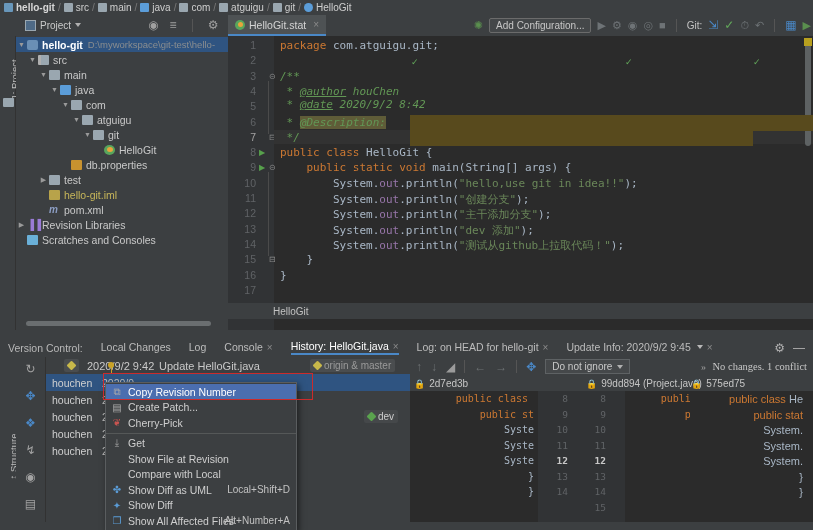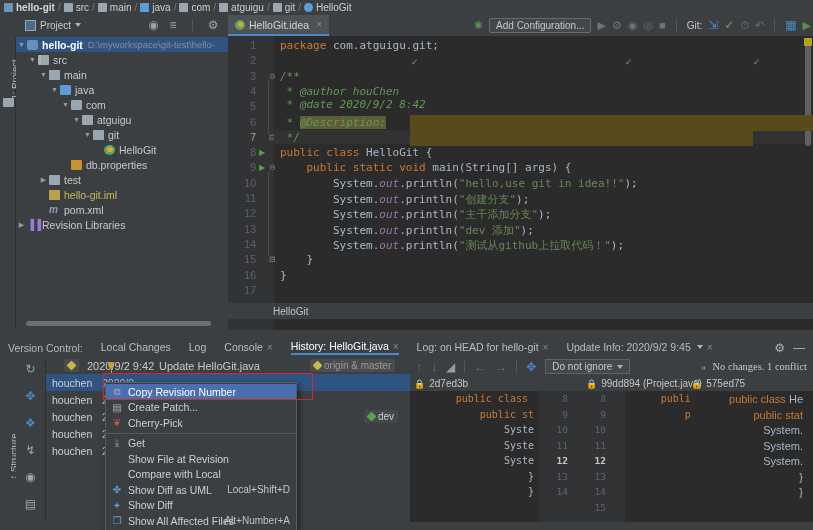--- a/index.html
+++ b/index.html
@@ -100,24 +100,24 @@
   .gutter { position: absolute; left: 0; top: 0; width: 46px; height: 294px; background: #313335; }
   .gline { position: absolute; right: 18px; font-size: 10.5px; color: #606366; text-align: right; width: 22px; }
   .gline.act { color: #a4a3a3; }
   .grun { position: absolute; left: 31px; color: #57a14c; font-size: 8px; }
   .gfold { position: absolute; left: 41px; color: #8b8b8b; font-size: 8px; }
   .code { position: absolute; left: 46px; top: 0; width: 539px; height: 294px; font-family: "DejaVu Sans Mono", monospace; font-size: 11px; }
   .cline { position: absolute; left: 6px; white-space: pre; }
   .kw { color: #cc7832; }
   .st { color: #6a8759; }
   .cm { color: #629755; font-style: italic; }
-  .tagd { color: #629755; font-style: italic; }
+  .tagd { color: #629755; font-style: italic; text-decoration: underline; }
   .tagh { color: #629755; font-style: italic; background: #5f5c38; }
   .pl { color: #a9b7c6; }
-  .fld { color: #9876aa; font-style: italic; }
+  .fld { color: #9876aa; }
   .caretline { position: absolute; left: 46px; width: 539px; height: 14px; background: #323232; }
   .foldbar { position: absolute; left: 40px; width: 1px; background: #4b4b4b; }
 
   .scroll-vert { position: absolute; right: 2px; top: 2px; width: 6px; height: 108px; background: #5e6263; border-radius: 3px; }
   .err-mark { position: absolute; right: 1px; top: 2px; width: 8px; height: 8px; background: #b8a01f; }
   .bread-bar { position: absolute; left: 228px; top: 303px; width: 585px; height: 16px; background: #3c3f41; display: flex; align-items: center; }
   .bread-txt { color: #c2c2c2; font-size: 10px; margin-left: 45px; }
   .h-scroll { position: absolute; left: 26px; top: 321px; width: 185px; height: 5px; background: #6a6e70; border-radius: 3px; }
 
   
@@ -255,21 +255,21 @@
         <span class="tb-sep"></span>
         <span>⚙</span>
         <span>—</span>
       </div>
     </div>
   </div>
 
   <div class="etabs">
     <div class="etab">
       <span class="cls-ico"></span>
-      <span>HelloGit.idea</span>
+      <span>HelloGit.stat</span>
       <span class="x">×</span>
     </div>
   </div>
 
   <div class="tb-right">
     <span class="runico">✺</span>
     <span class="addcfg">Add Configuration...</span>
     <span class="dimico">▶</span>
     <span class="dimico">⚙</span>
     <span class="dimico">◉</span>
@@ -350,20 +350,25 @@
       </div>
       <div class="trow" style="padding-left: 22px;">
         <span class="tarrow"></span>
         <span class="tico pom">m</span>
         <span class="tlabel">pom.xml</span>
       </div>
       <div class="trow" style="padding-left: 0px;">
         <span class="tarrow">▶</span>
         <span class="tico libs">▐▐</span>
         <span class="tlabel">Revision Libraries</span>
+      </div>
+      <div class="trow" style="padding-left: 0px;">
+        <span class="tarrow"></span>
+        <span class="tico scratch"></span>
+        <span class="tlabel">Scratches and Consoles</span>
       </div>
     </div>
 
   <div class="editor-wrap">
     <div class="gutter" id="gutter">
         <div class="gline" style="top: 3px;">1</div>
         <div class="gline" style="top: 18.3px;">2</div>
         <div class="gline" style="top: 33.6px;">3</div>
         <div class="gfold" style="top: 35.6px;">⊝</div>
         <div class="gline" style="top: 48.9px;">4</div>

